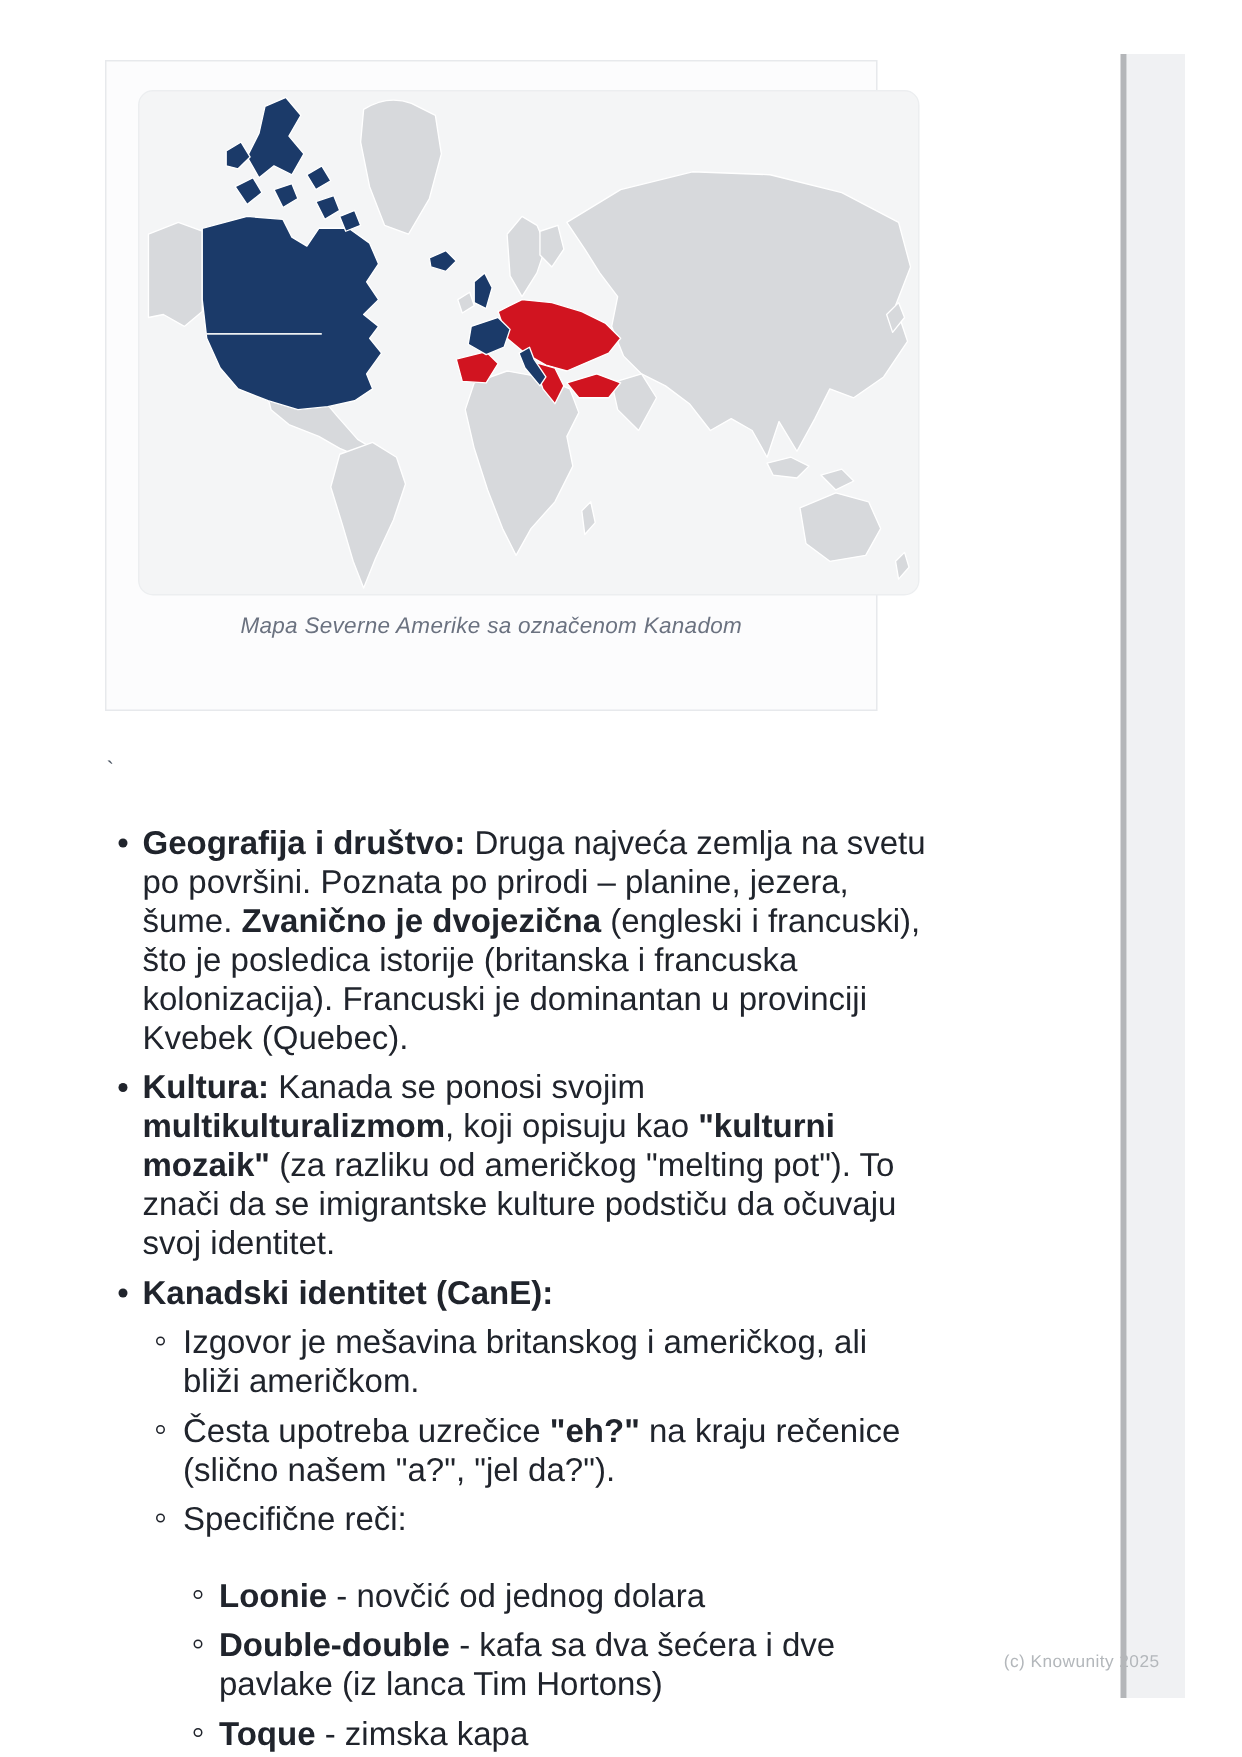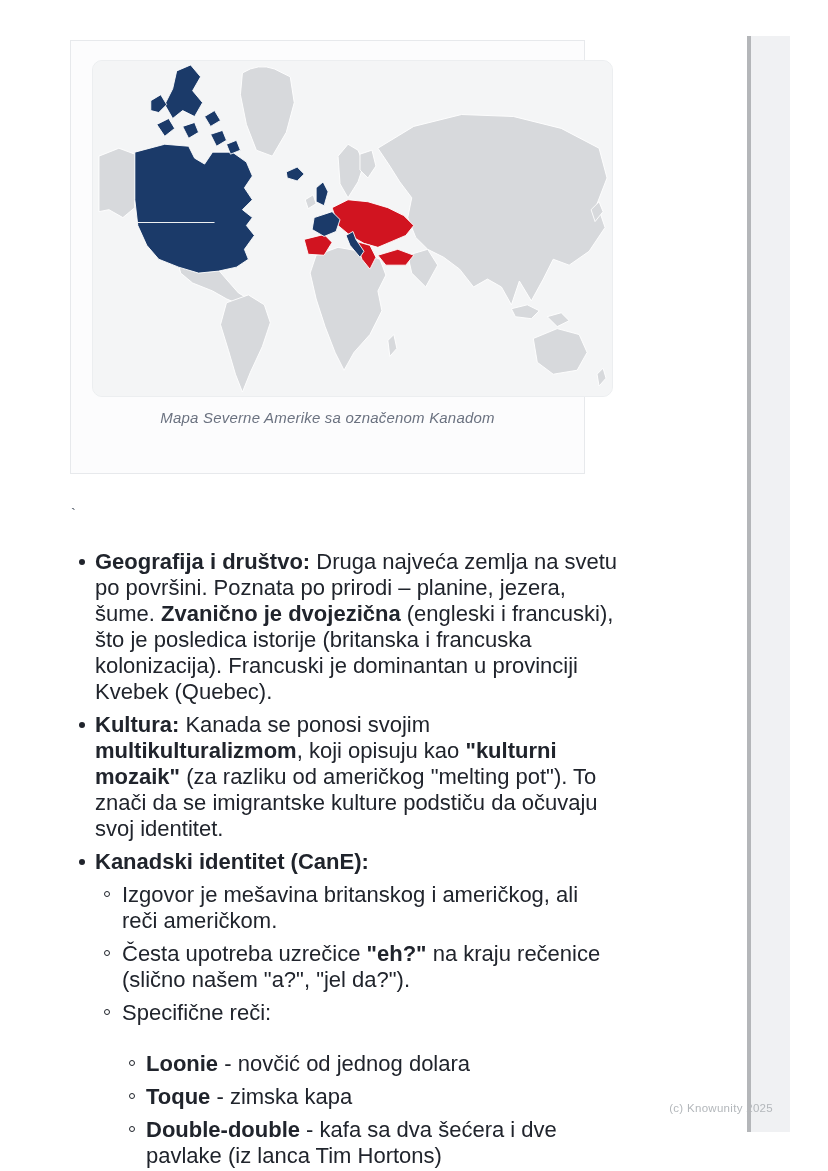--- a/index.html
+++ b/index.html
@@ -161,36 +161,36 @@
 
     <li>
       <span class="b">Kultura:</span><span> Kanada se ponosi svojim </span><span class="b">multikulturalizmom</span><span>, koji opisuju kao </span><span class="b">"kulturni mozaik"</span><span> (za razliku od američkog "melting pot"). To znači da se imigrantske kulture podstiču da očuvaju svoj identitet.</span>
     </li>
 
 
     <li>
       <span class="b">Kanadski identitet (CanE):</span>
       <ul class="l2">
         <li>
-          <span>Izgovor je mešavina britanskog i američkog, ali reči američkom.</span>
+          <span>Izgovor je mešavina britanskog i američkog, ali bliži američkom.</span>
         </li>
         <li>
           <span>Česta upotreba uzrečice </span><span class="b">"eh?"</span><span> na kraju rečenice (slično našem "a?", "jel da?").</span>
         </li>
         <li>
           <span>Specifične reči:</span>
           <ul class="l3">
             <li>
               <span class="b">Loonie</span><span> - novčić od jednog dolara</span>
             </li>
             <li>
-              <span class="b">Toque</span><span> - zimska kapa</span>
+              <span class="b">Double-double</span><span> - kafa sa dva šećera i dve pavlake (iz lanca Tim Hortons)</span>
             </li>
             <li>
-              <span class="b">Double-double</span><span> - kafa sa dva šećera i dve pavlake (iz lanca Tim Hortons)</span>
+              <span class="b">Toque</span><span> - zimska kapa</span>
             </li>
           </ul>
         </li>
       </ul>
     </li>
 
   </ul>
 </div>
 
 <div class="watermark">(c) Knowunity 2025</div>

